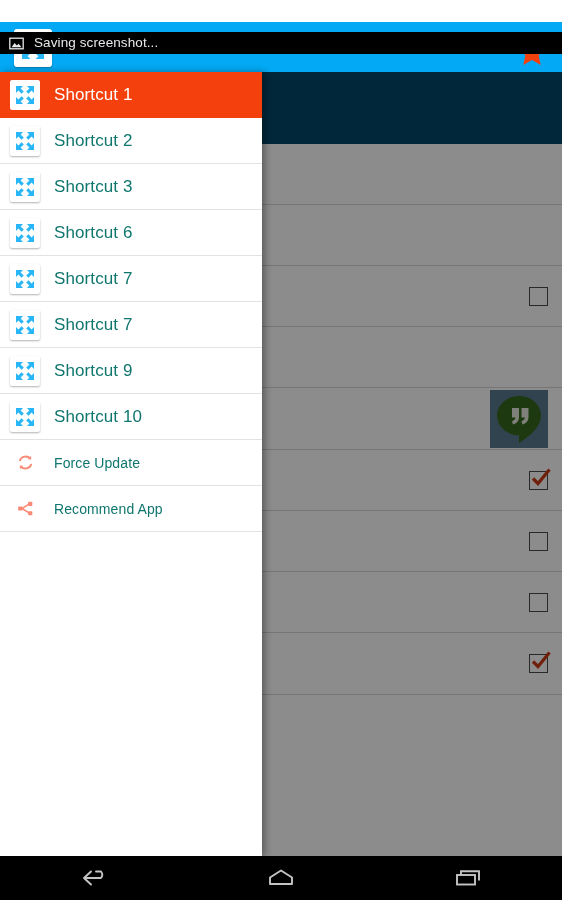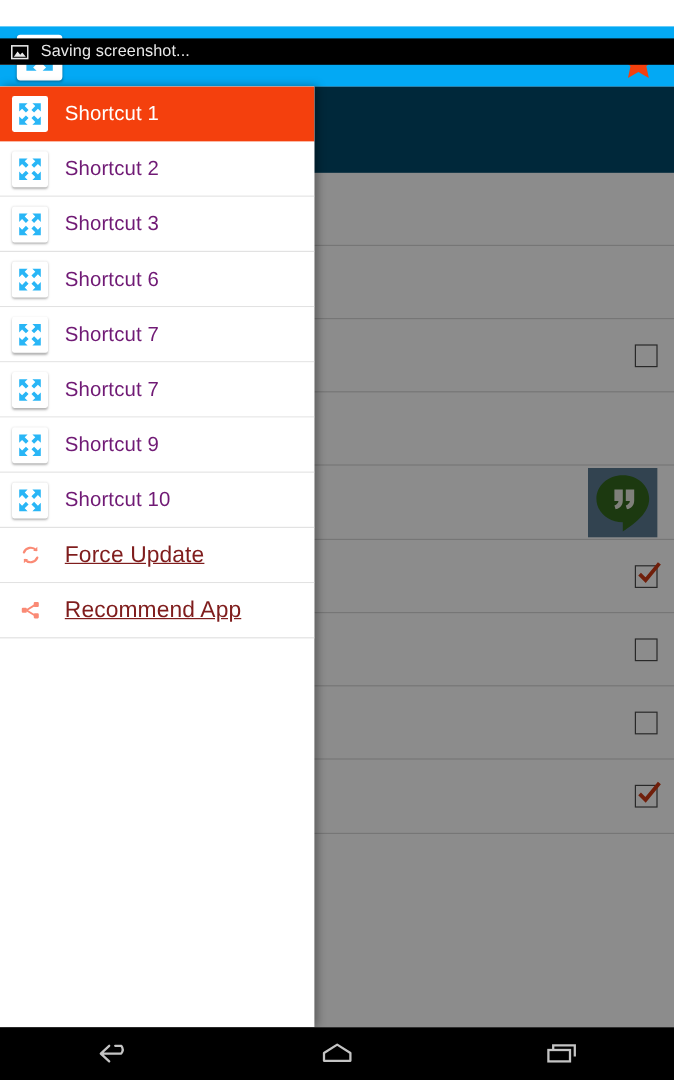--- a/index.html
+++ b/index.html
@@ -194,39 +194,38 @@
     width: 30px; height: 30px;
     background: #ffffff;
     border-radius: 2px;
     box-shadow: 0 1px 2px rgba(0,0,0,.30);
   }
   .drawer-item.selected .di-appicon {
     box-shadow: none;
   }
   .drawer-item .di-label {
     font-size: 17px;
-    color: #701a75;
+    color: #0f766e;
     letter-spacing: .1px;
   }
   .drawer-item.selected .di-label {
     color: #ffffff;
   }
   .drawer-item.action {
     height: 46px;
     padding-left: 10px;
   }
   .drawer-item.action .di-icon {
     width: 30px; height: 30px;
     margin-right: 14px;
     display: flex; align-items: center; justify-content: center;
   }
   .drawer-item.action .di-label {
-    font-size: 19px;
-    color: #7f1d1d;
-    text-decoration: underline;
+    font-size: 14px;
+    color: #0f766e;
   }
 
   
   #nav-bar {
     position: absolute;
     left: 0; bottom: 0;
     width: 562px; height: 44px;
     background: #000000;
     display: flex;
     align-items: center;

